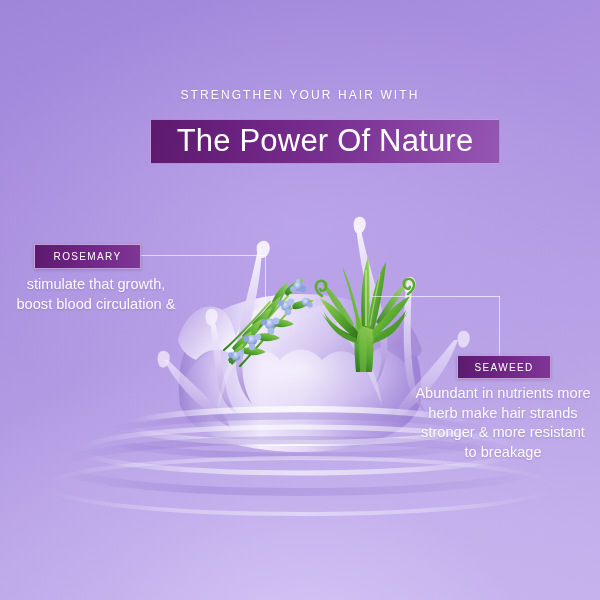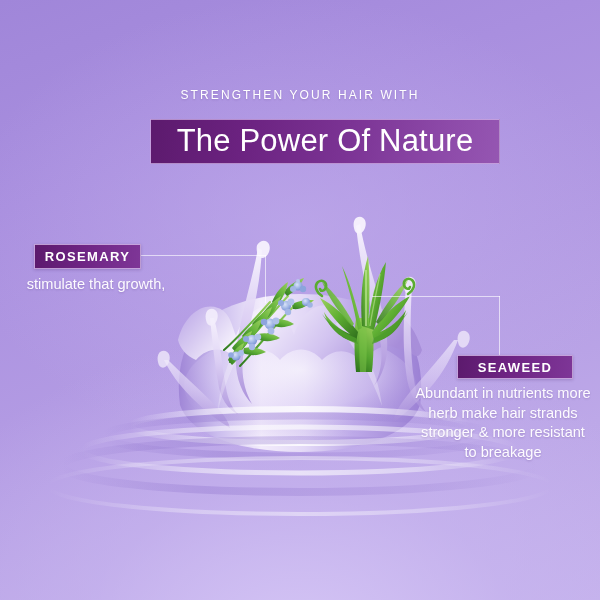--- a/index.html
+++ b/index.html
@@ -37,24 +37,24 @@
   
   .tagbox{
     position:absolute;
     background:linear-gradient(95deg,#5c1a6d 0%,#6e2483 45%,#7e3697 100%);
     border:1px solid rgba(222,200,244,.75);
     box-sizing:border-box;
     display:flex;align-items:center;justify-content:center;
     box-shadow:0 1px 3px rgba(60,25,90,.22);
   }
   .tagbox span{
-    color:#fff;font-size:13px;font-weight:700;letter-spacing:1.35px;
+    color:#fff;font-size:10px;font-weight:400;letter-spacing:1.35px;
   }
   #tag-rosemary{left:34px;top:244px;width:107px;height:25px;}
-  #tag-seaweed{left:457px;top:355px;width:116px;height:24px;}
+  #tag-seaweed{left:457px;top:355px;width:94px;height:24px;}
 
   
   .blurb{
     position:absolute;text-align:center;color:#fdfbff;
     font-size:14.6px;line-height:19.5px;
     text-shadow:0 1px 2px rgba(70,35,105,.22);
   }
   #blurb-rosemary{left:6px;top:275px;width:180px;}
   #blurb-seaweed{left:412px;top:384px;width:182px;}
   .blurb .ln{display:block;white-space:nowrap;}
@@ -301,20 +301,21 @@
   <div class="conn" id="conn-r-h"></div>
   <div class="conn" id="conn-r-v"></div>
   <div class="conn" id="conn-s-h"></div>
   <div class="conn" id="conn-s-v"></div>
 
   <div class="tagbox" id="tag-rosemary">
     <span>ROSEMARY</span>
   </div>
   <div class="blurb" id="blurb-rosemary">
     <span class="ln">stimulate that growth,</span>
+    <span class="ln">boost blood circulation &amp;</span>
   </div>
 
   <div class="tagbox" id="tag-seaweed">
     <span>SEAWEED</span>
   </div>
   <div class="blurb" id="blurb-seaweed">
     <span class="ln">Abundant in nutrients more</span>
     <span class="ln">herb make hair strands</span>
     <span class="ln">stronger &amp; more resistant</span>
     <span class="ln">to breakage</span>

